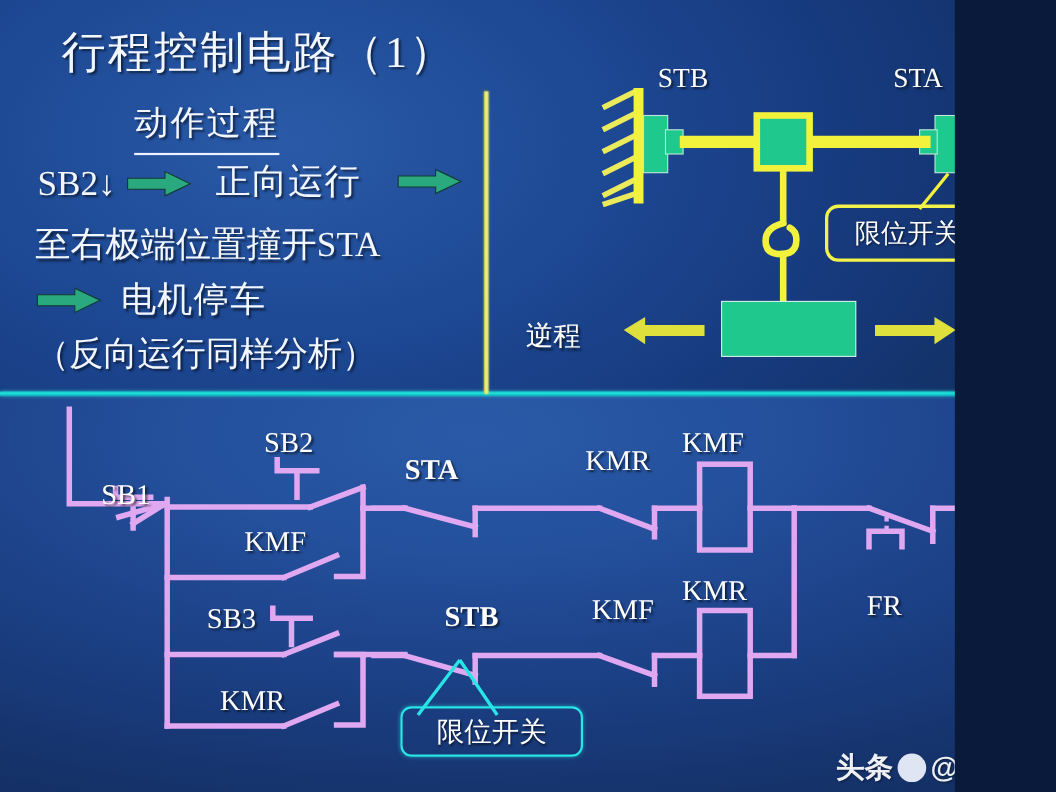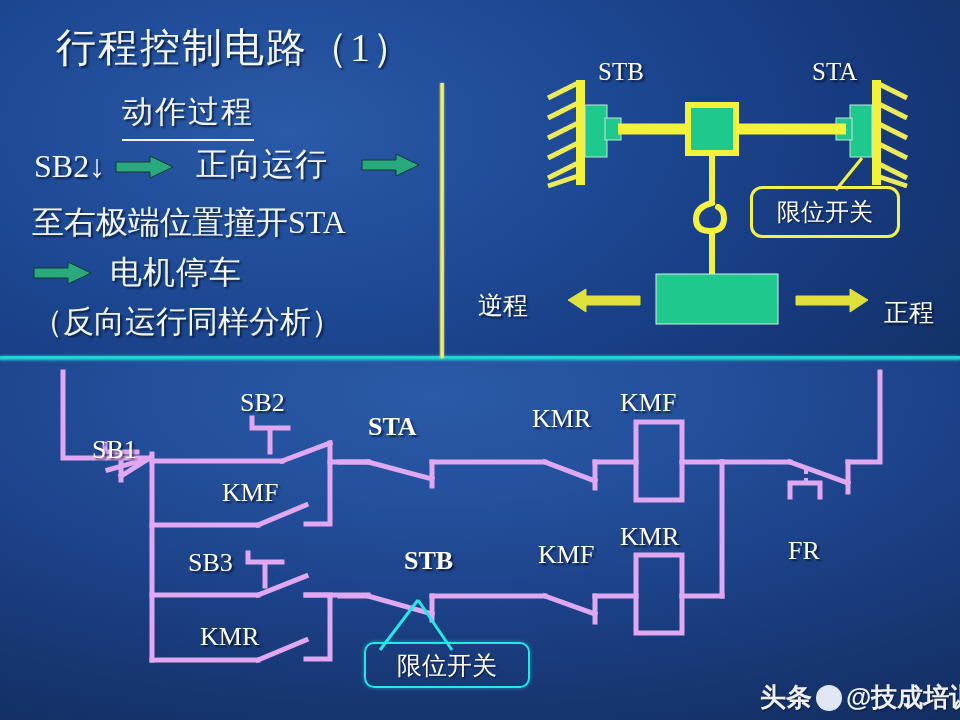--- a/index.html
+++ b/index.html
@@ -2,21 +2,21 @@
 <html><head>
 <meta charset="utf-8">
 <style>
   html, body {
     margin: 0;
     padding: 0;
     background: #0a1a3a;
   }
   #slide {
     position: relative;
-    width: 960px;
+    width: 868px;
     height: 720px;
     overflow: hidden;
     font-family: "Liberation Serif", "DejaVu Serif", serif;
     background:
       radial-gradient(ellipse 120% 90% at 30% 18%, #2a5aa8 0%, #1d4893 28%, #173a7e 50%, #123063 72%, #0e2550 100%);
   }
   
   #lower-bg {
     position: absolute;
     left: 0; top: 358px; width: 960px; height: 362px;

